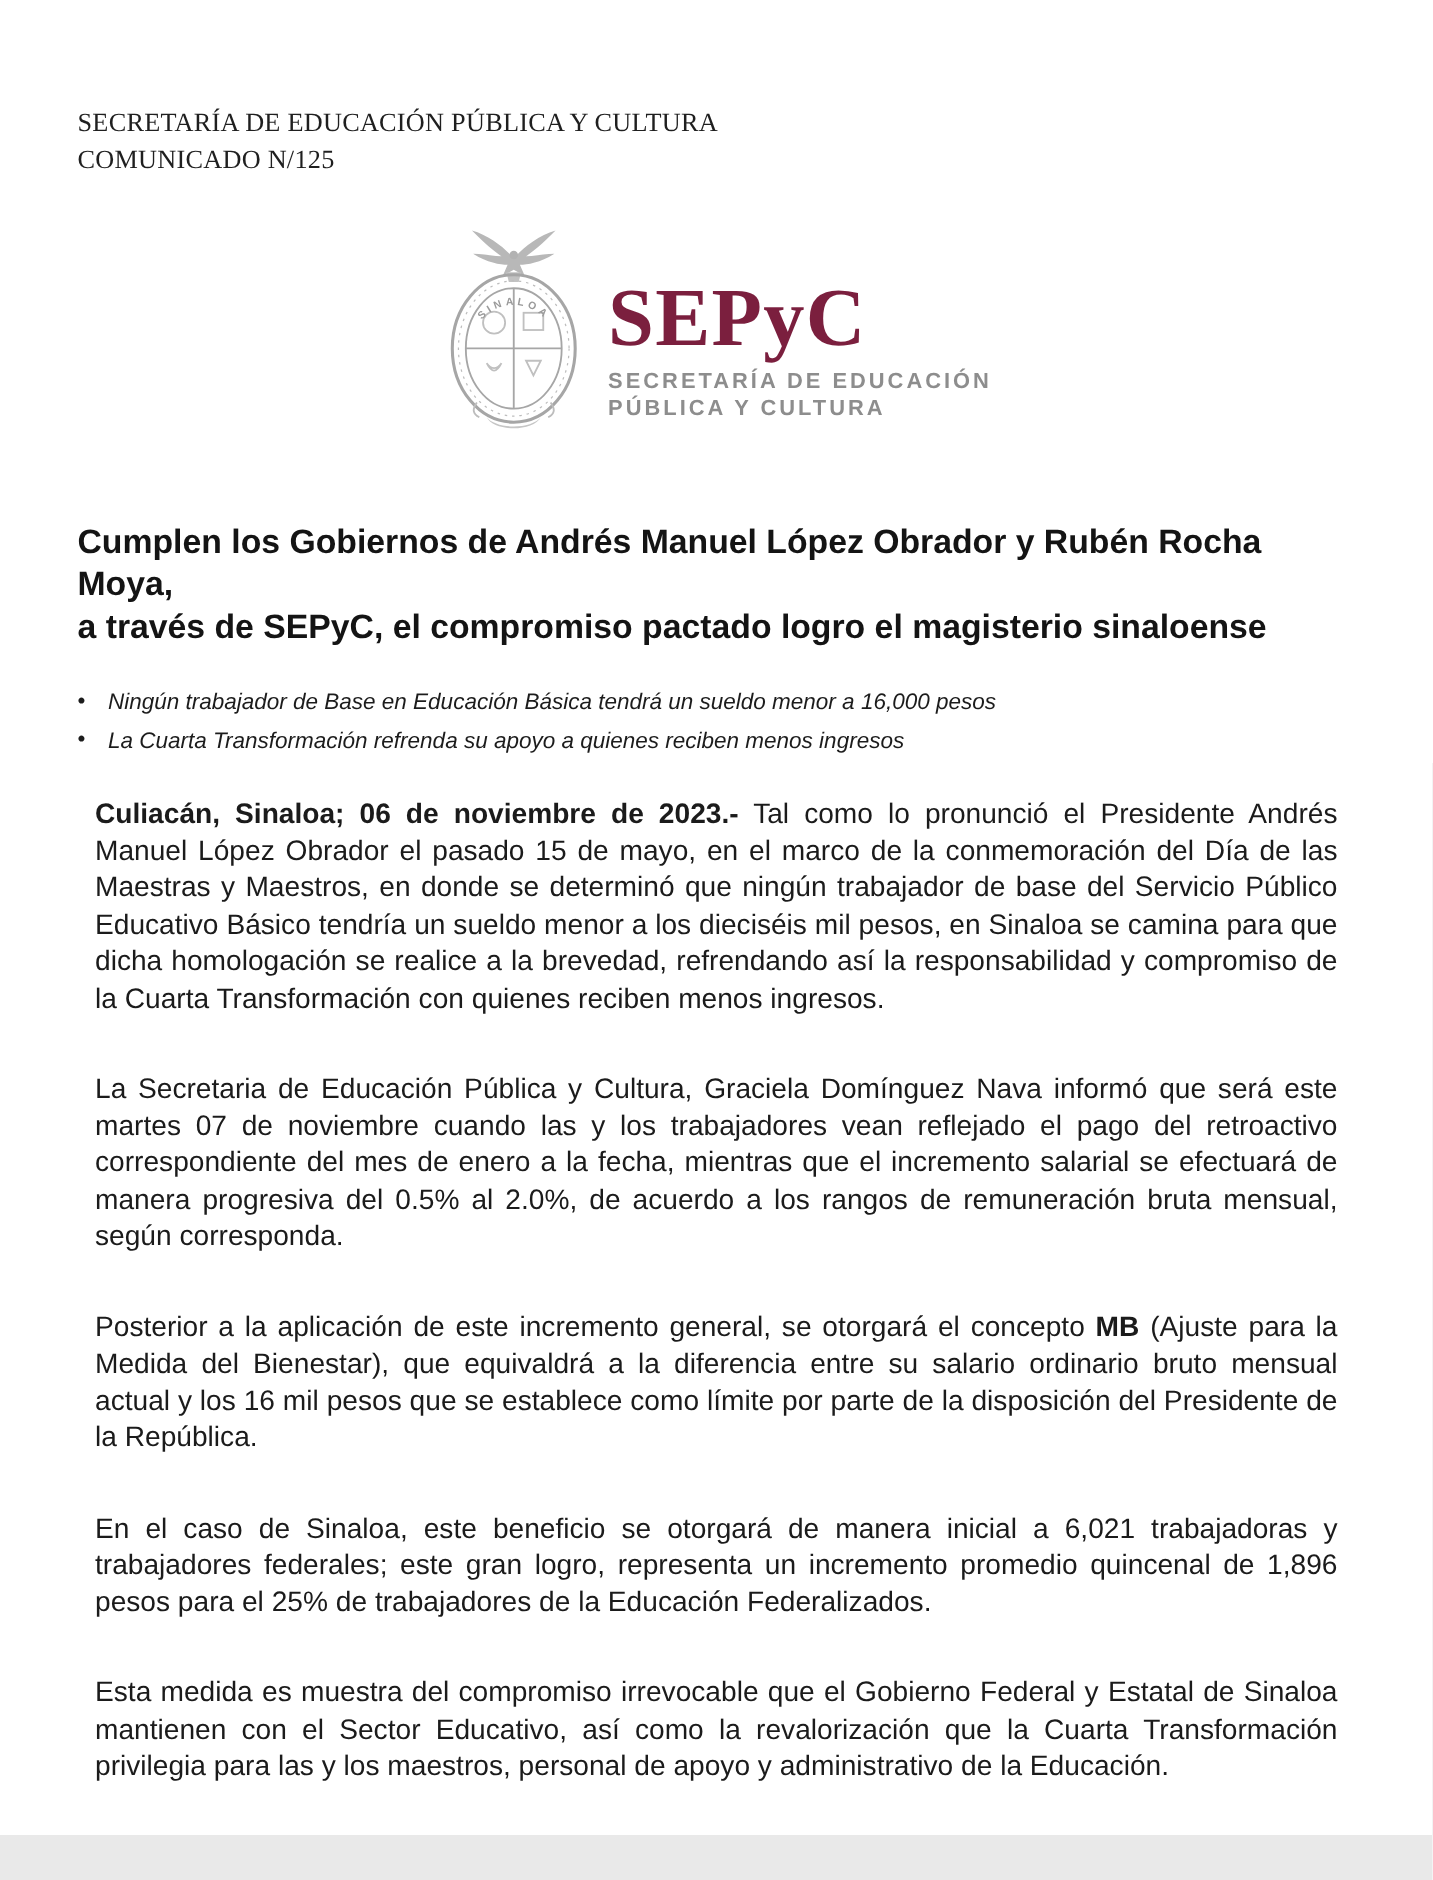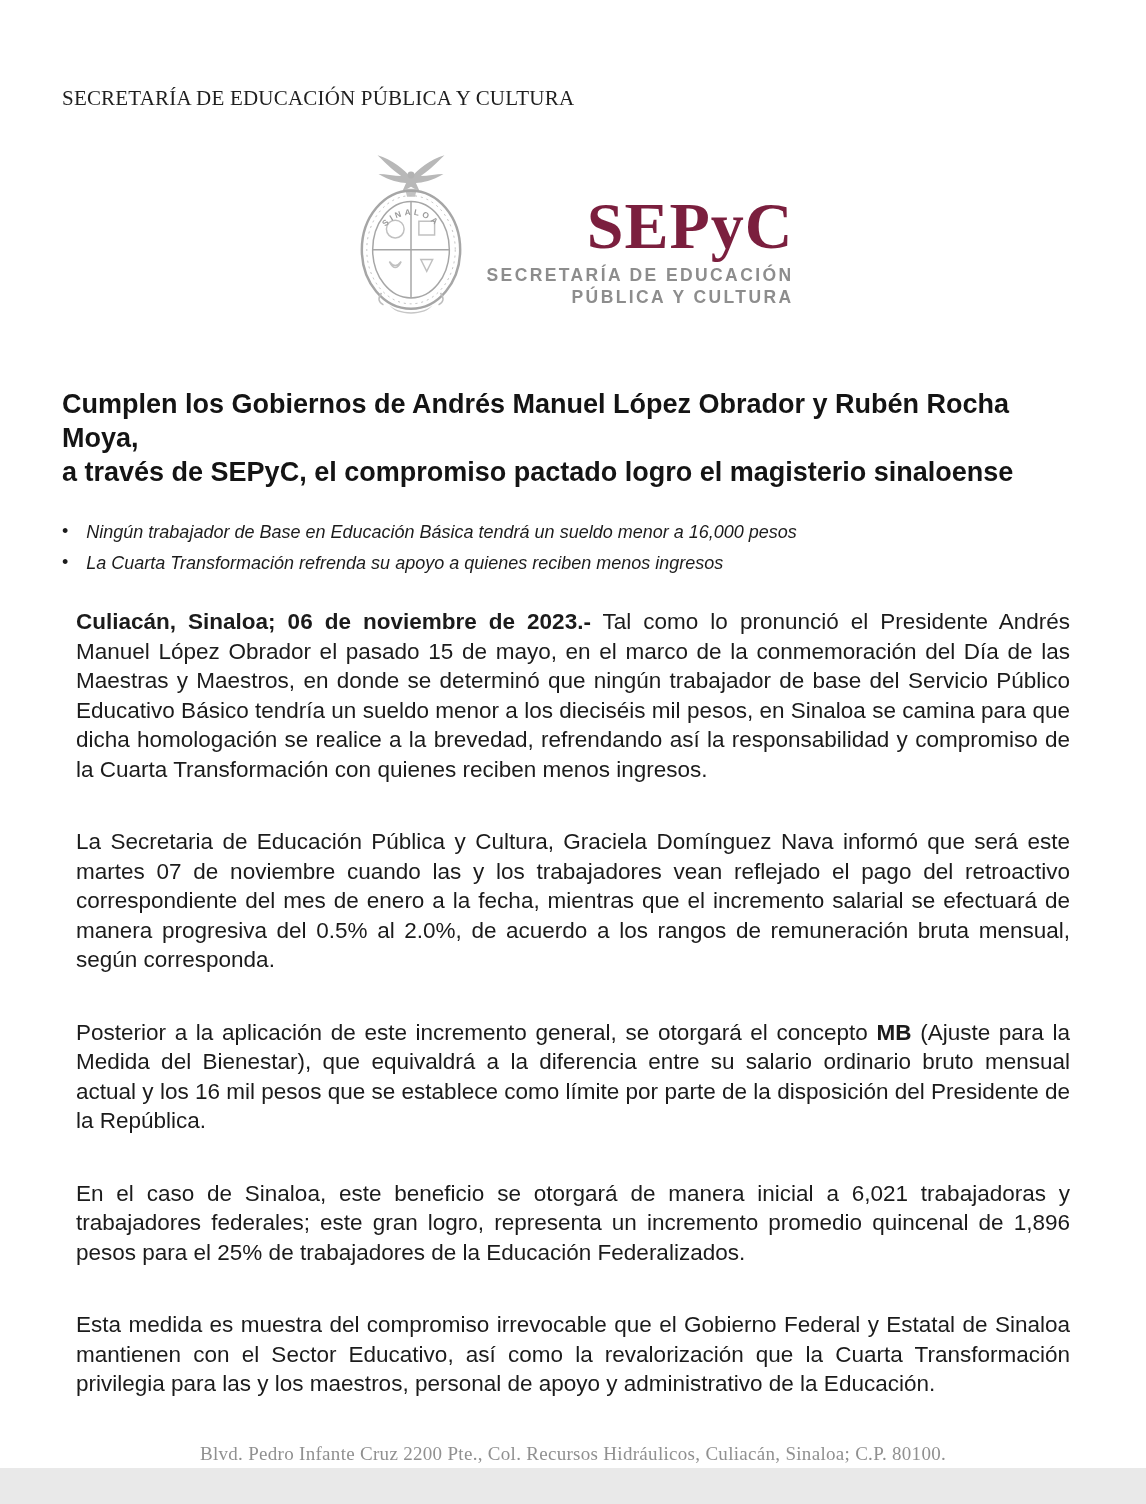--- a/index.html
+++ b/index.html
@@ -21,21 +21,21 @@
     font-size:21px;line-height:29px;
     color:#1f1f1f;letter-spacing:.2px;
   }
   
   .logo{
     display:flex;justify-content:center;align-items:flex-start;
     gap:16px;margin-top:32px;height:186px;
   }
   .coat{display:block;}
   .coat svg{width:118px;height:180px;display:block;}
-  .logo-text{padding-top:50px;text-align:right;}
+  .logo-text{padding-top:50px;}
   .acronym{
     font-family:"Liberation Serif",serif;
     font-weight:bold;font-size:66px;line-height:62px;
     color:#7b1f3e;letter-spacing:1px;
   }
   .logo-sub{
     font-size:17.5px;font-weight:bold;color:#8d8d8d;
     letter-spacing:2.4px;line-height:22px;
   }
   .logo-sub.first{margin-top:7px;}
@@ -75,20 +75,21 @@
     color:#909090;letter-spacing:.3px;
   }
 </style>
 </head>
 <body>
 
 <div class="page">
 
   <header class="doc-header">
     <div>SECRETARÍA DE EDUCACIÓN PÚBLICA Y CULTURA</div>
+    <div>COMUNICADO N/125</div>
   </header>
 
   <div class="logo">
     <span class="coat">
       <svg viewBox="0 0 120 182" xmlns="http://www.w3.org/2000/svg" aria-hidden="true">
 
         <path d="M60 33 C54 25 40 14 26 10 C37 21 44 27 50 31 C43 31 34 29 27 29 C38 36 49 38 55 38 L51 47 L60 42 L69 47 L65 38 C71 38 82 36 93 29 C86 29 77 31 70 31 C76 27 83 21 94 10 C80 14 66 25 60 33 Z" fill="#b8b8b8" stroke="none"></path>
         <circle cx="60" cy="30" r="3.5" fill="#b2b2b2"></circle>
         <path d="M54 44 L66 44 L64 52 L56 52 Z" fill="#c2c2c2" stroke="none"></path>
 

